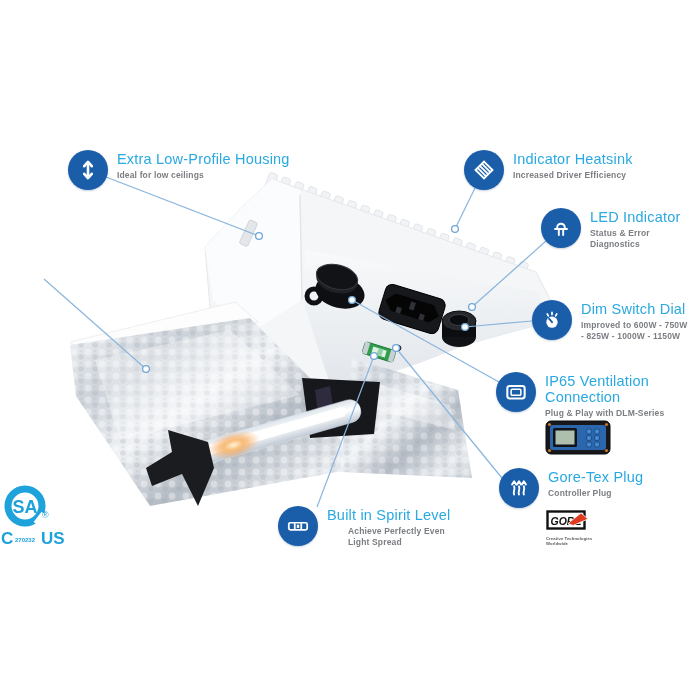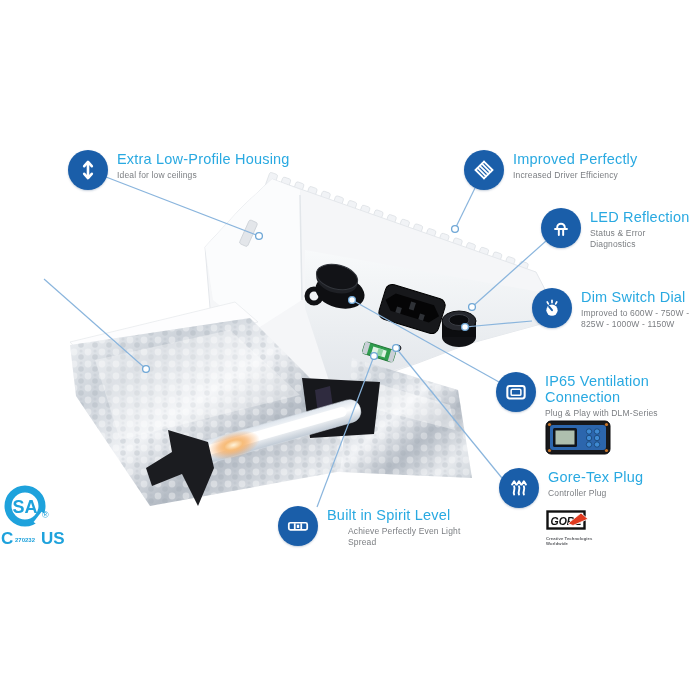--- a/index.html
+++ b/index.html
@@ -6,21 +6,21 @@
   .stage{position:relative;width:692px;height:700px;background:#fff;overflow:hidden;
          font-family:"Liberation Sans",sans-serif;}
   .stage svg.product{position:absolute;left:0;top:0;}
   .cl{stroke:#8ab5dd;stroke-width:1.2;fill:none;}
   .ce{fill:#fff;stroke:#6fa7d6;stroke-width:1.3;}
   .co{position:absolute;display:flex;align-items:flex-start;z-index:3;}
   .ic{width:40px;height:40px;border-radius:50%;background:#1a5ea9;flex:0 0 40px;
       display:flex;align-items:center;justify-content:center;box-shadow:0 1px 2px rgba(20,60,110,.25);}
   .tx{margin-left:9px;margin-top:1px;}
   .t{font-size:14.5px;font-weight:500;color:#29a9e1;letter-spacing:.2px;line-height:1.12;}
-  .s{font-size:8.5px;font-weight:400;color:#7b7e82;letter-spacing:.15px;line-height:1.3;margin-top:3px;}
+  .s{font-size:8.5px;font-weight:700;color:#7b7e82;letter-spacing:.15px;line-height:1.3;margin-top:3px;}
   .nw{white-space:nowrap;}
   .w78{max-width:78px;} .w114{max-width:114px;margin-left:21px;} .w118{max-width:118px;} .w124{max-width:124px;} .w120{max-width:120px;}
   .abs{position:absolute;z-index:3;}
   .gore-tag{font-size:4.2px;font-weight:700;color:#5a5c60;line-height:1.25;letter-spacing:.1px;}
 </style>
 </head>
 <body>
 
 <div class="stage">
 
@@ -179,42 +179,42 @@
             <path d="M9.25 6.5 V17.5"></path>
             <path d="M12 6.5 V17.5"></path>
           <path d="M14.75 6.5 V17.5"></path>
             <path d="M17.5 6.5 V17.5"></path>
           <path d="M6.5 6.5 H17.5"></path>
             <path d="M6.5 17.5 H17.5"></path>
         </g>
       </svg>
     </span>
     <div class="tx">
-      <div class="t nw">Improved Perfectly</div>
+      <div class="t nw">Indicator Heatsink</div>
       <div class="s nw">Increased Driver Efficiency</div>
     </div>
   </div>
 
   <div class="co" style="left:541px;top:208px">
     <span class="ic">
       <svg width="26" height="26" viewBox="0 0 24 24" fill="none" stroke="#fff" stroke-width="1.8" stroke-linecap="round">
         <path d="M8.5 13 V11.5 A3.5 3.5 0 0 1 15.5 11.5 V13"></path>
         <path d="M6.5 13 H17.5"></path>
           <path d="M10 13 V18.5"></path>
           <path d="M14 13 V18.5"></path>
       </svg>
     </span>
     <div class="tx">
-      <div class="t nw">LED Reflection</div>
+      <div class="t nw">LED Indicator</div>
       <div class="s w78">Status &amp; Error Diagnostics</div>
     </div>
   </div>
 
 
-  <div class="co" style="left:532px;top:288px">
+  <div class="co" style="left:532px;top:300px">
     <span class="ic">
       <svg width="26" height="26" viewBox="0 0 24 24">
         <circle cx="12" cy="14" r="5.2" fill="#fff"></circle>
         <line x1="12" y1="14" x2="9.3" y2="10.8" stroke="#1a5ea9" stroke-width="1.8" stroke-linecap="round"></line>
         <g stroke="#fff" stroke-width="1.6" stroke-linecap="round">
           <line x1="12" y1="5" x2="12" y2="7"></line>
           <line x1="7.6" y1="6.4" x2="8.6" y2="8.2"></line>
           <line x1="16.4" y1="6.4" x2="15.4" y2="8.2"></line>
         </g>
       </svg>

